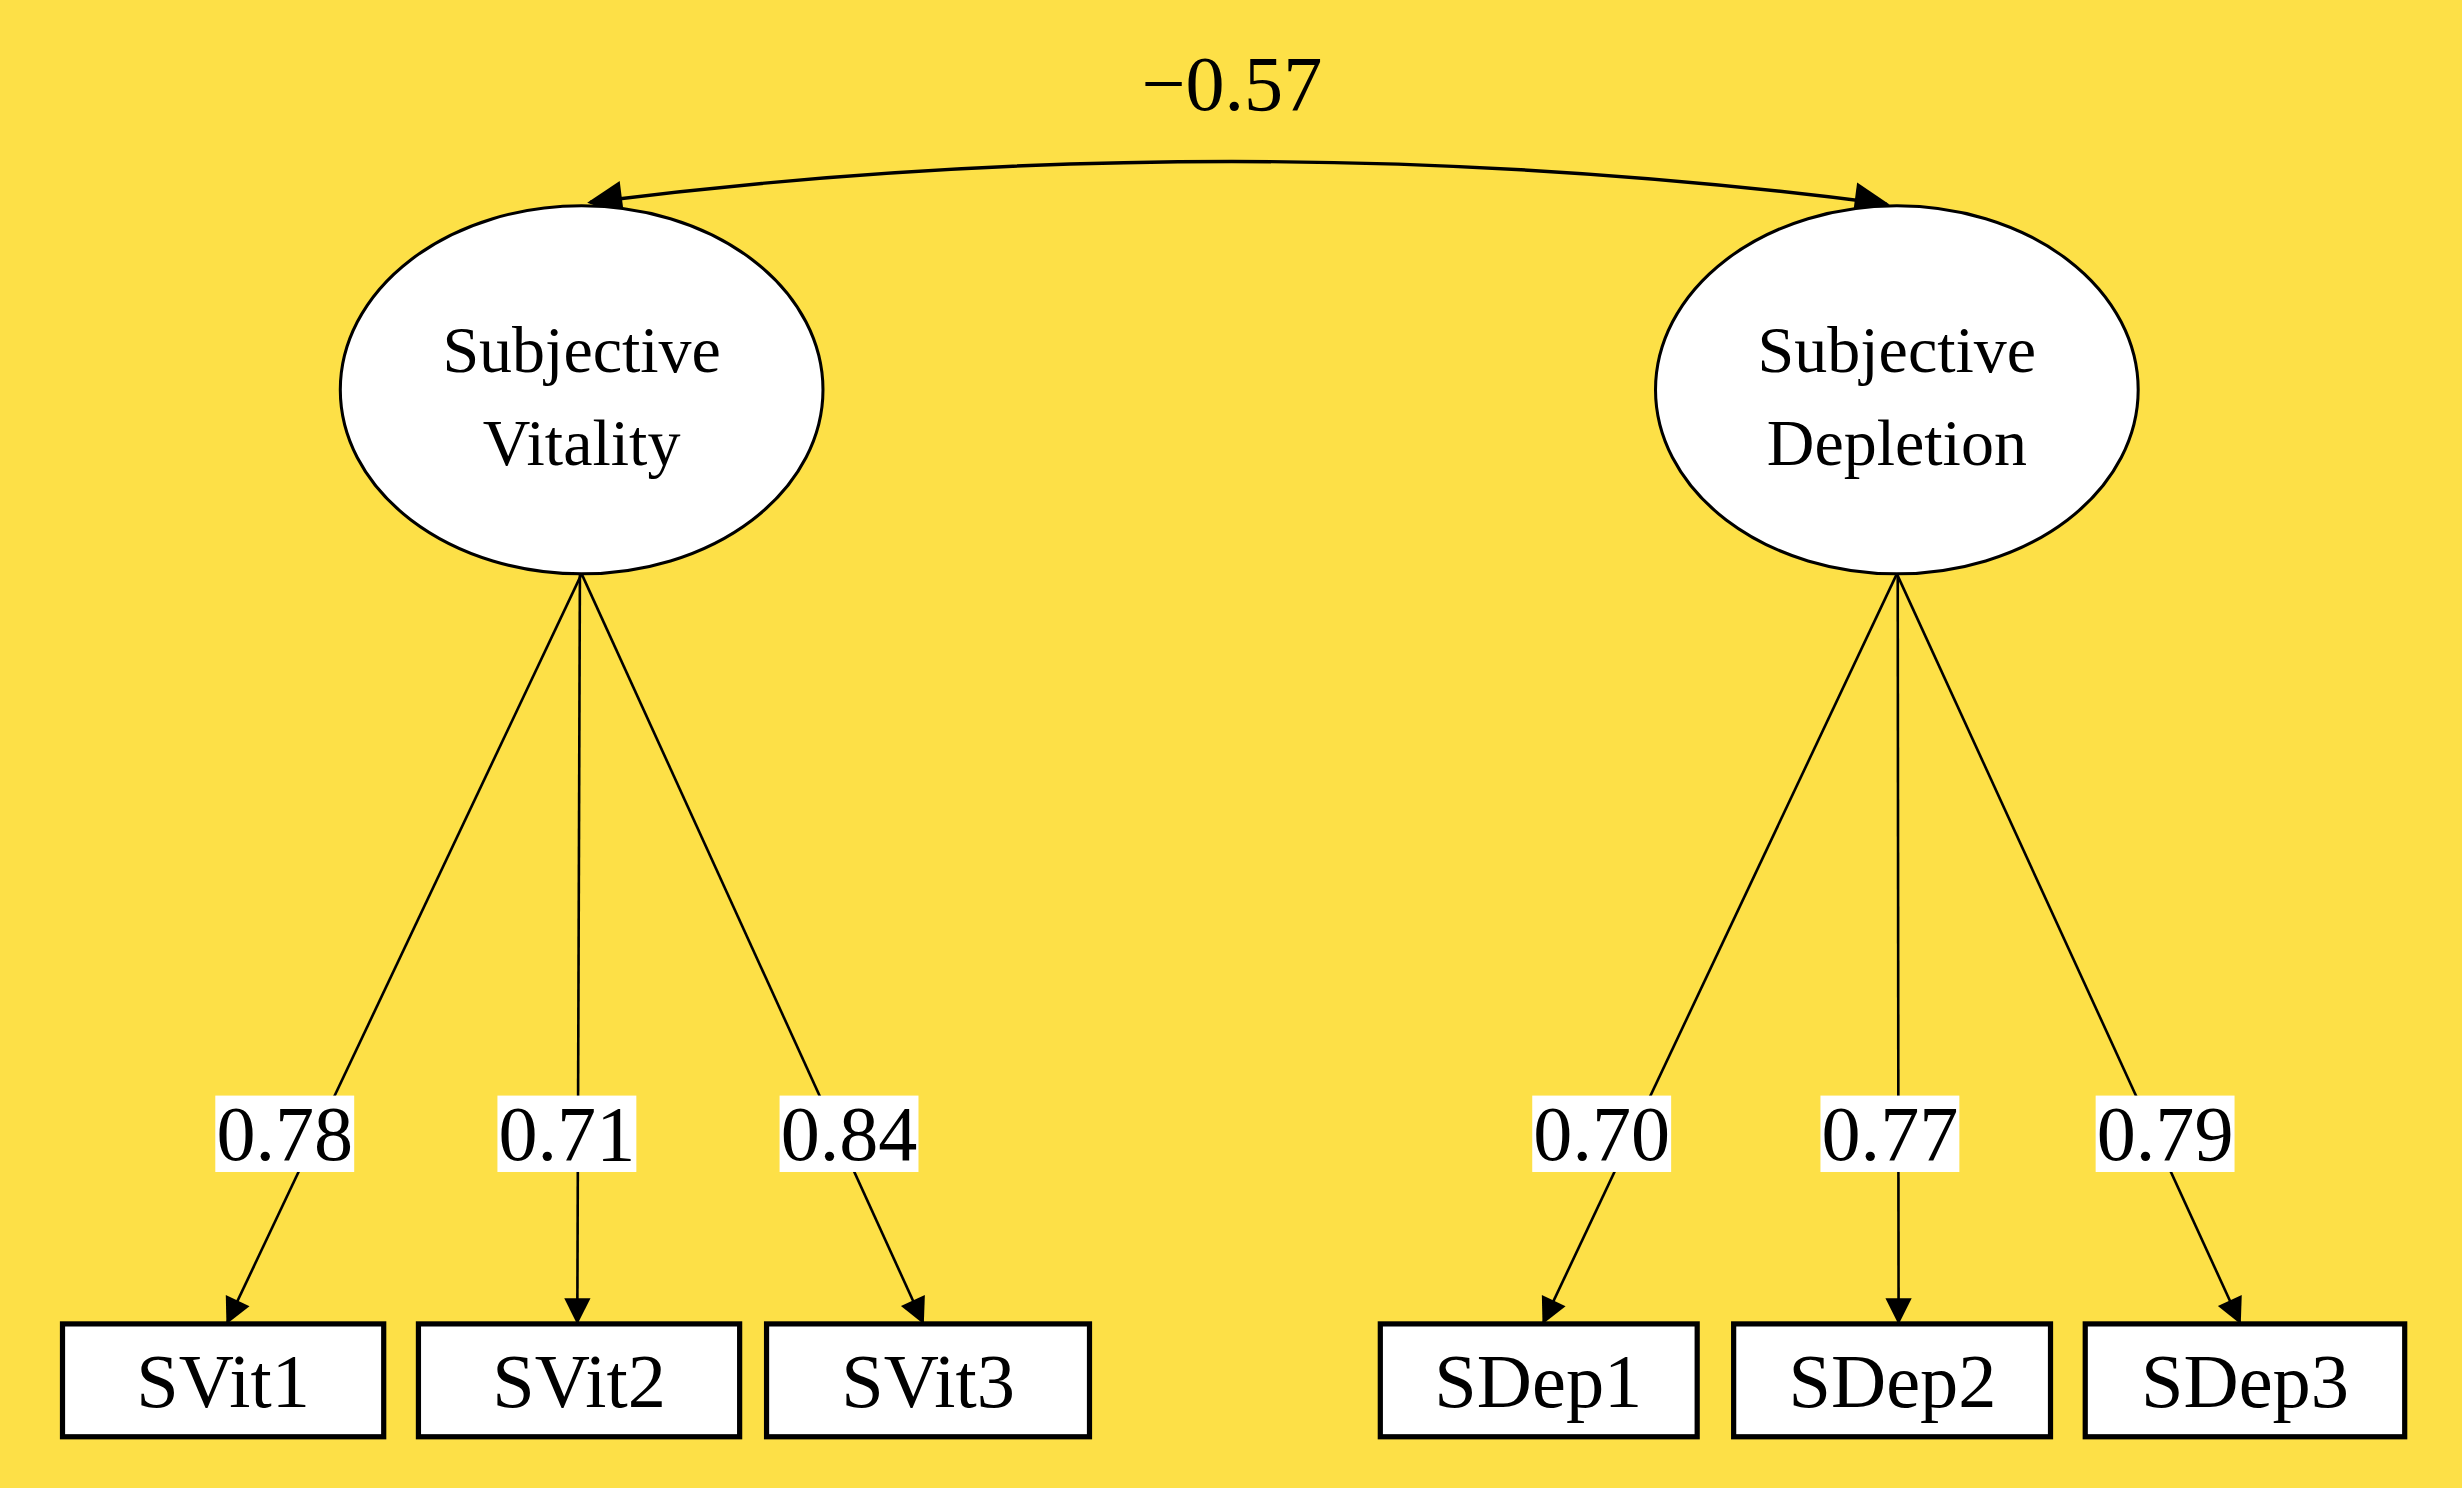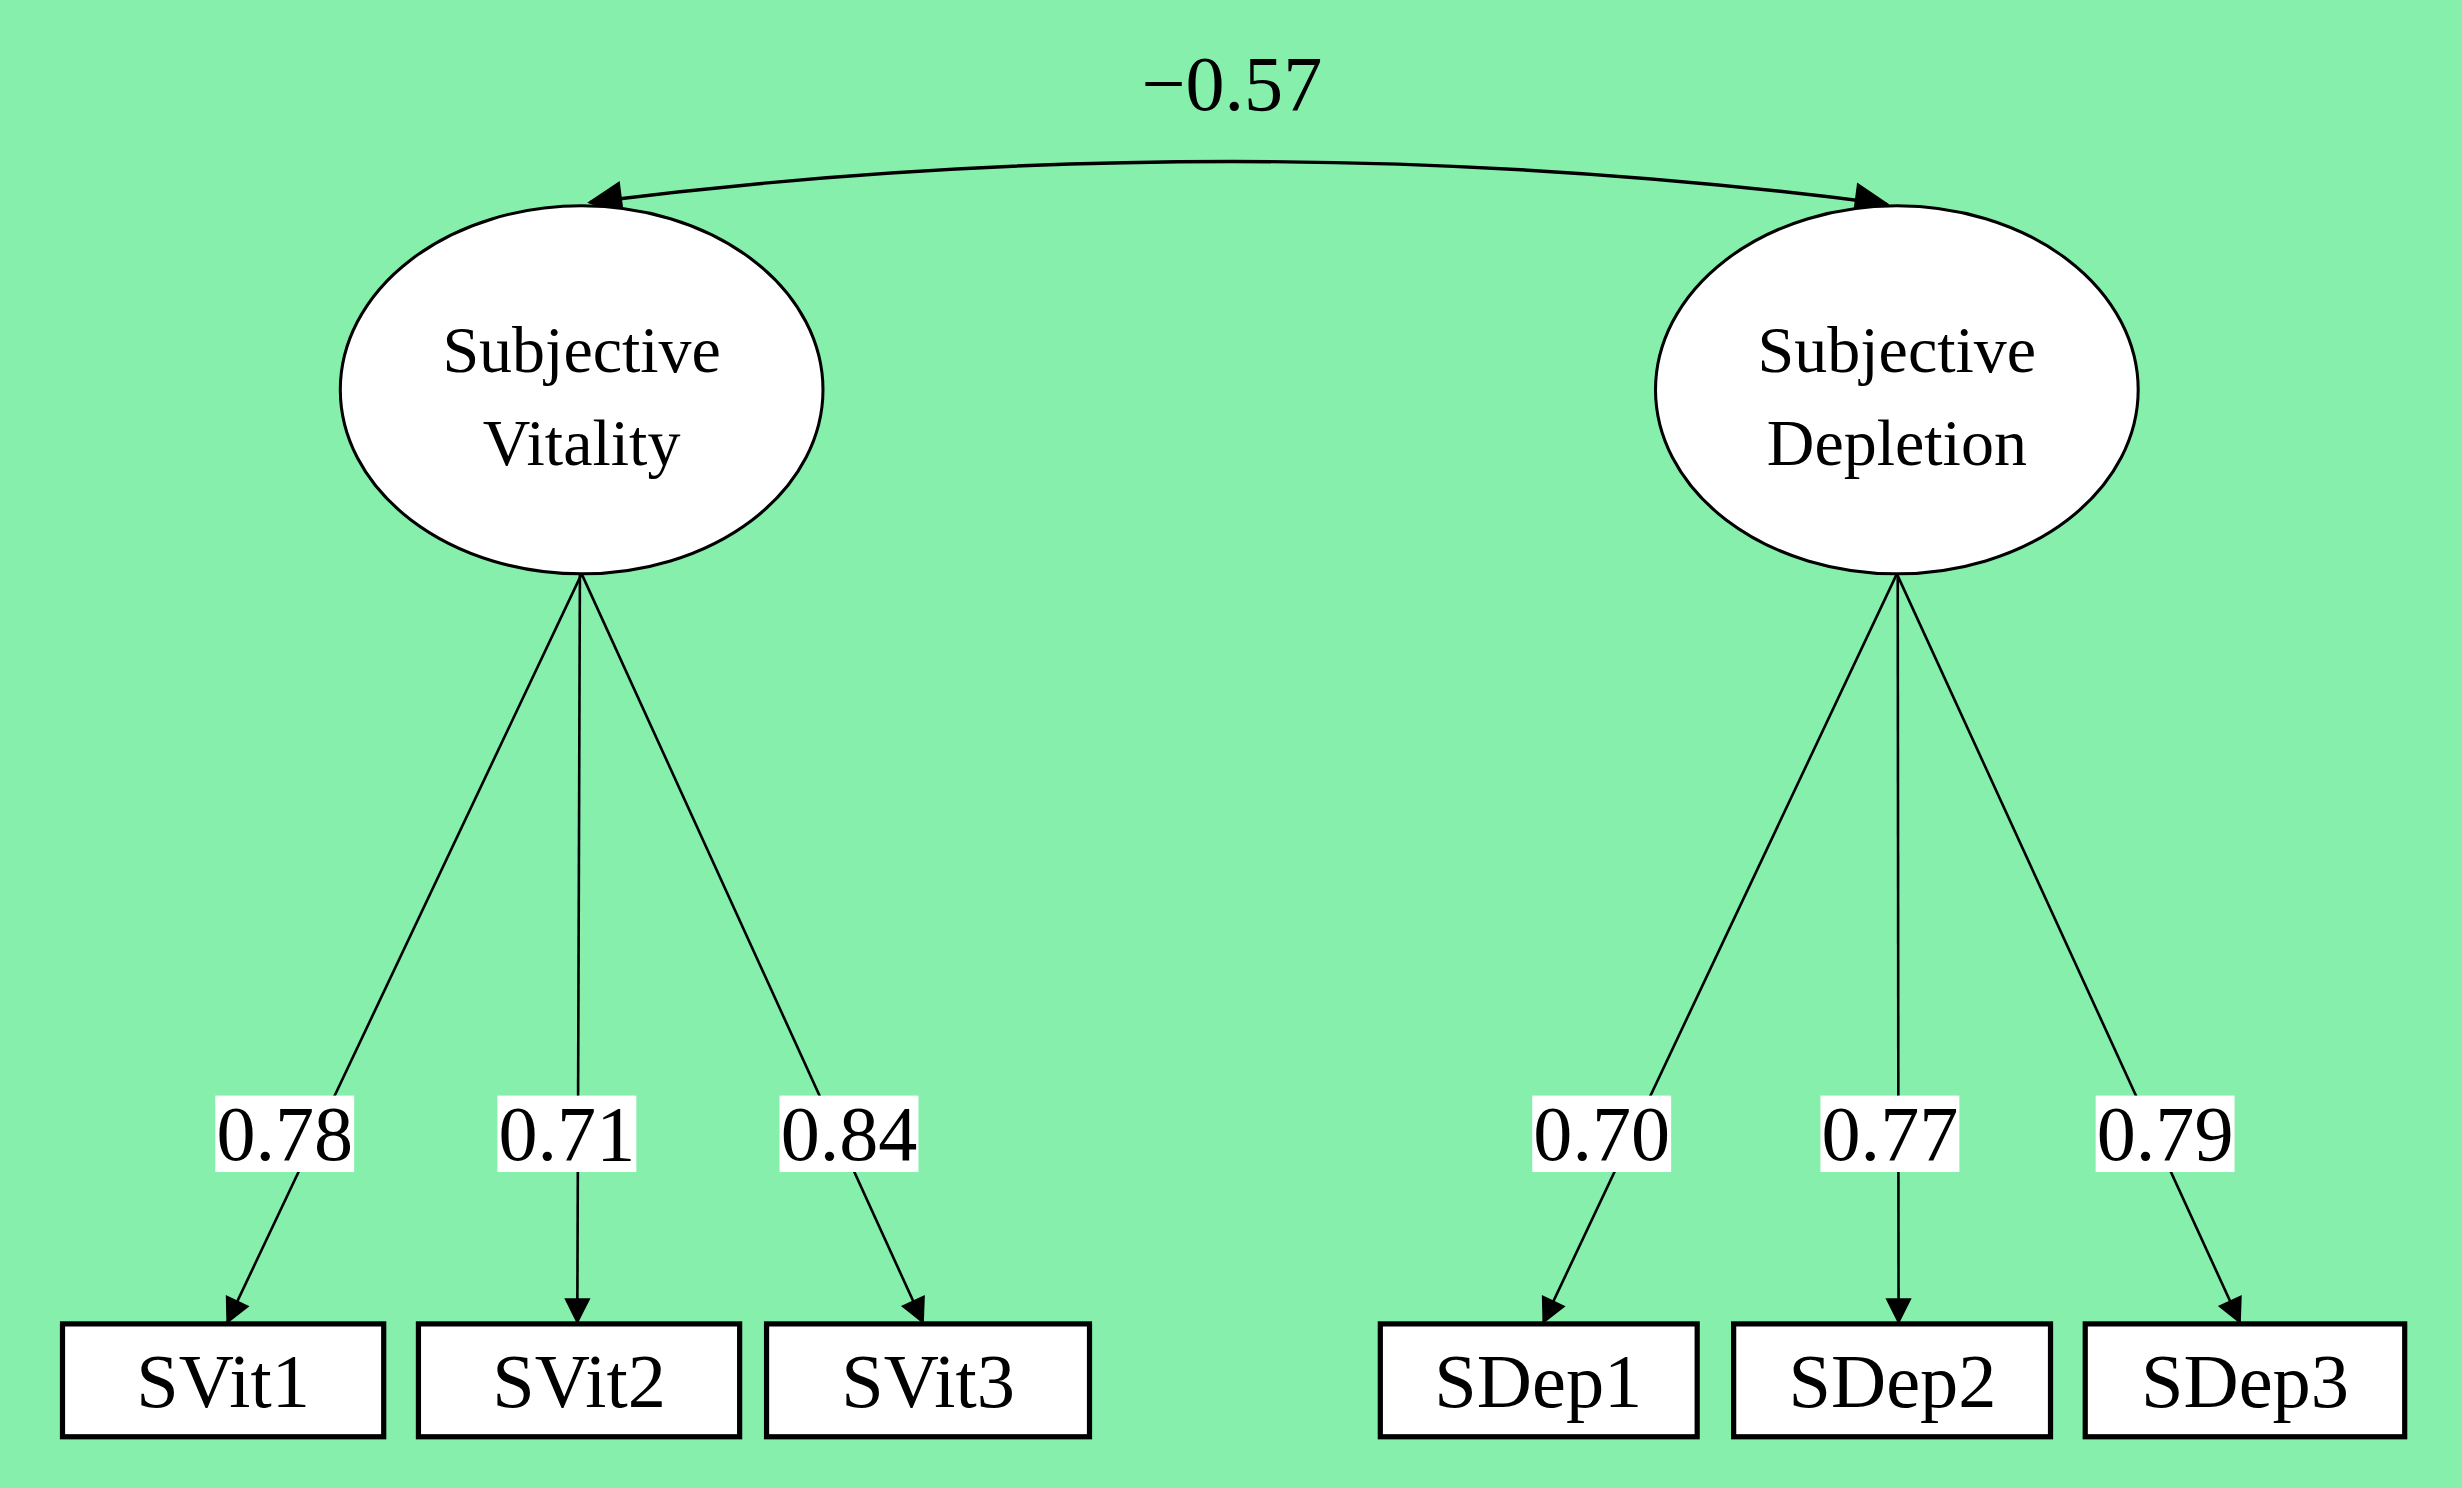--- a/index.html
+++ b/index.html
@@ -3,21 +3,21 @@
 <meta charset="utf-8">
 <style>
   html, body {
     margin: 0;
     padding: 0;
     background: #ffffff;
   }
   .stage {
     width: 2462px;
     height: 1488px;
-    background: #86efac;
+    background: #fde047;
     position: relative;
   }
   svg { display: block; }
   .shape {
     fill: #ffffff;
     stroke: #000000;
   }
   .ellipse-shape { stroke-width: 3.5; }
   .indicator-rect { stroke-width: 6; }
   .edge {

